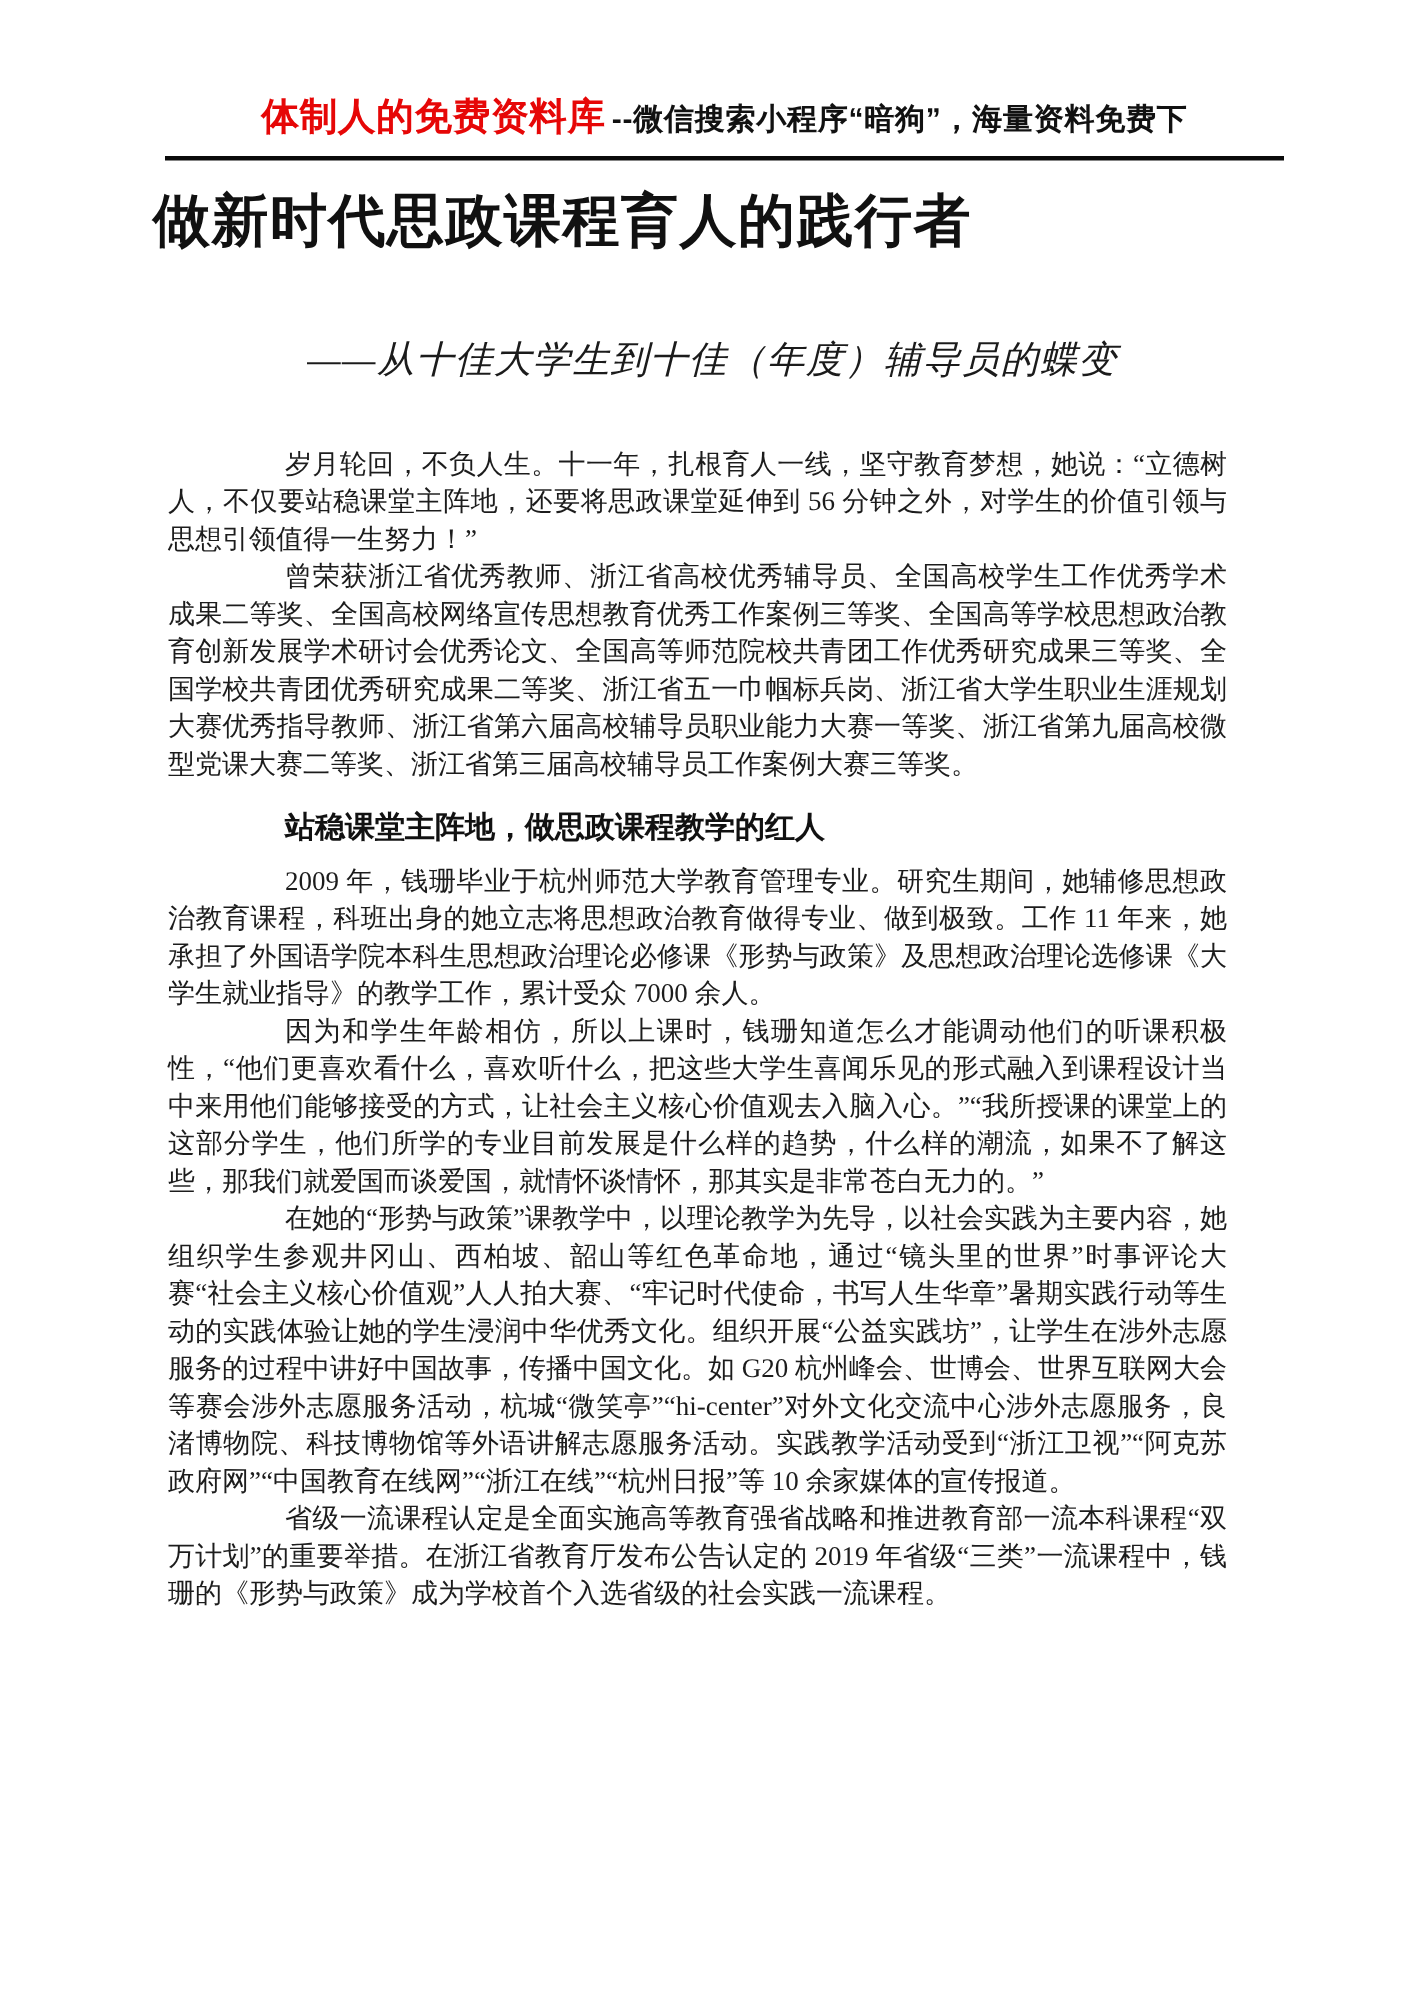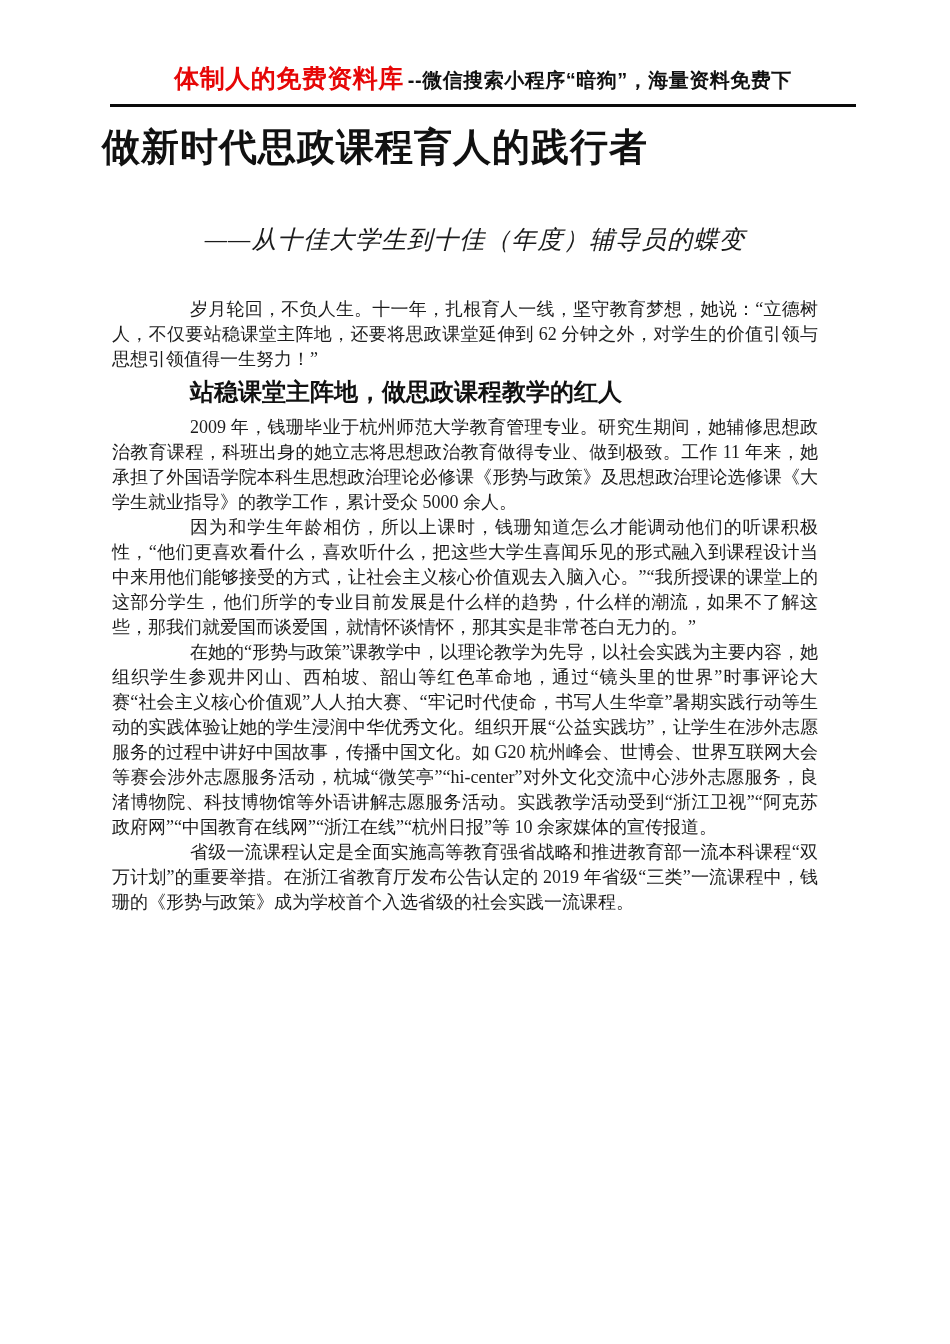--- a/index.html
+++ b/index.html
@@ -68,24 +68,24 @@
     font-size:18px;
     line-height:25px;
     text-align:justify;
     color:#1c1c1c;
   }
   .doc-body p {
     margin:0;
     text-indent:78px;
   }
   .section-heading {
-    margin:6px 0 9px 0;
+    margin:16px 0 9px 0;
     padding-left:78px;
     font-family:"Liberation Sans","DejaVu Sans",sans-serif;
-    font-size:24px;
+    font-size:20px;
     font-weight:bold;
     color:#111111;
     line-height:28px;
   }
 </style>
 </head>
 <body>
 
 <div class="page">
 
@@ -93,23 +93,24 @@
     <span class="banner-red" style="color: rgb(230, 7, 7);">体制人的免费资料库</span>
     <span class="banner-black">--微信搜索小程序“暗狗”，海量资料免费下</span>
   </div>
   <div class="banner-rule"></div>
 
   <div class="doc-title">做新时代思政课程育人的践行者</div>
 
   <div class="doc-subtitle">——从十佳大学生到十佳（年度）辅导员的蝶变</div>
 
   <div class="doc-body">
-    <p>岁月轮回，不负人生。十一年，扎根育人一线，坚守教育梦想，她说：“立德树人，不仅要站稳课堂主阵地，还要将思政课堂延伸到 62 分钟之外，对学生的价值引领与思想引领值得一生努力！”</p>
+    <p>岁月轮回，不负人生。十一年，扎根育人一线，坚守教育梦想，她说：“立德树人，不仅要站稳课堂主阵地，还要将思政课堂延伸到 56 分钟之外，对学生的价值引领与思想引领值得一生努力！”</p>
+    <p>曾荣获浙江省优秀教师、浙江省高校优秀辅导员、全国高校学生工作优秀学术成果二等奖、全国高校网络宣传思想教育优秀工作案例三等奖、全国高等学校思想政治教育创新发展学术研讨会优秀论文、全国高等师范院校共青团工作优秀研究成果三等奖、全国学校共青团优秀研究成果二等奖、浙江省五一巾帼标兵岗、浙江省大学生职业生涯规划大赛优秀指导教师、浙江省第六届高校辅导员职业能力大赛一等奖、浙江省第九届高校微型党课大赛二等奖、浙江省第三届高校辅导员工作案例大赛三等奖。</p>
 
     <div class="section-heading">站稳课堂主阵地，做思政课程教学的红人</div>
 
-    <p>2009 年，钱珊毕业于杭州师范大学教育管理专业。研究生期间，她辅修思想政治教育课程，科班出身的她立志将思想政治教育做得专业、做到极致。工作 11 年来，她承担了外国语学院本科生思想政治理论必修课《形势与政策》及思想政治理论选修课《大学生就业指导》的教学工作，累计受众 5000 余人。</p>
+    <p>2009 年，钱珊毕业于杭州师范大学教育管理专业。研究生期间，她辅修思想政治教育课程，科班出身的她立志将思想政治教育做得专业、做到极致。工作 11 年来，她承担了外国语学院本科生思想政治理论必修课《形势与政策》及思想政治理论选修课《大学生就业指导》的教学工作，累计受众 7000 余人。</p>
     <p>因为和学生年龄相仿，所以上课时，钱珊知道怎么才能调动他们的听课积极性，“他们更喜欢看什么，喜欢听什么，把这些大学生喜闻乐见的形式融入到课程设计当中来用他们能够接受的方式，让社会主义核心价值观去入脑入心。”“我所授课的课堂上的这部分学生，他们所学的专业目前发展是什么样的趋势，什么样的潮流，如果不了解这些，那我们就爱国而谈爱国，就情怀谈情怀，那其实是非常苍白无力的。”</p>
     <p>在她的“形势与政策”课教学中，以理论教学为先导，以社会实践为主要内容，她组织学生参观井冈山、西柏坡、韶山等红色革命地，通过“镜头里的世界”时事评论大赛“社会主义核心价值观”人人拍大赛、“牢记时代使命，书写人生华章”暑期实践行动等生动的实践体验让她的学生浸润中华优秀文化。组织开展“公益实践坊”，让学生在涉外志愿服务的过程中讲好中国故事，传播中国文化。如 G20 杭州峰会、世博会、世界互联网大会等赛会涉外志愿服务活动，杭城“微笑亭”“hi-center”对外文化交流中心涉外志愿服务，良渚博物院、科技博物馆等外语讲解志愿服务活动。实践教学活动受到“浙江卫视”“阿克苏政府网”“中国教育在线网”“浙江在线”“杭州日报”等 10 余家媒体的宣传报道。</p>
     <p>省级一流课程认定是全面实施高等教育强省战略和推进教育部一流本科课程“双万计划”的重要举措。在浙江省教育厅发布公告认定的 2019 年省级“三类”一流课程中，钱珊的《形势与政策》成为学校首个入选省级的社会实践一流课程。</p>
   </div>
 
 </div>
 
 </body></html>

